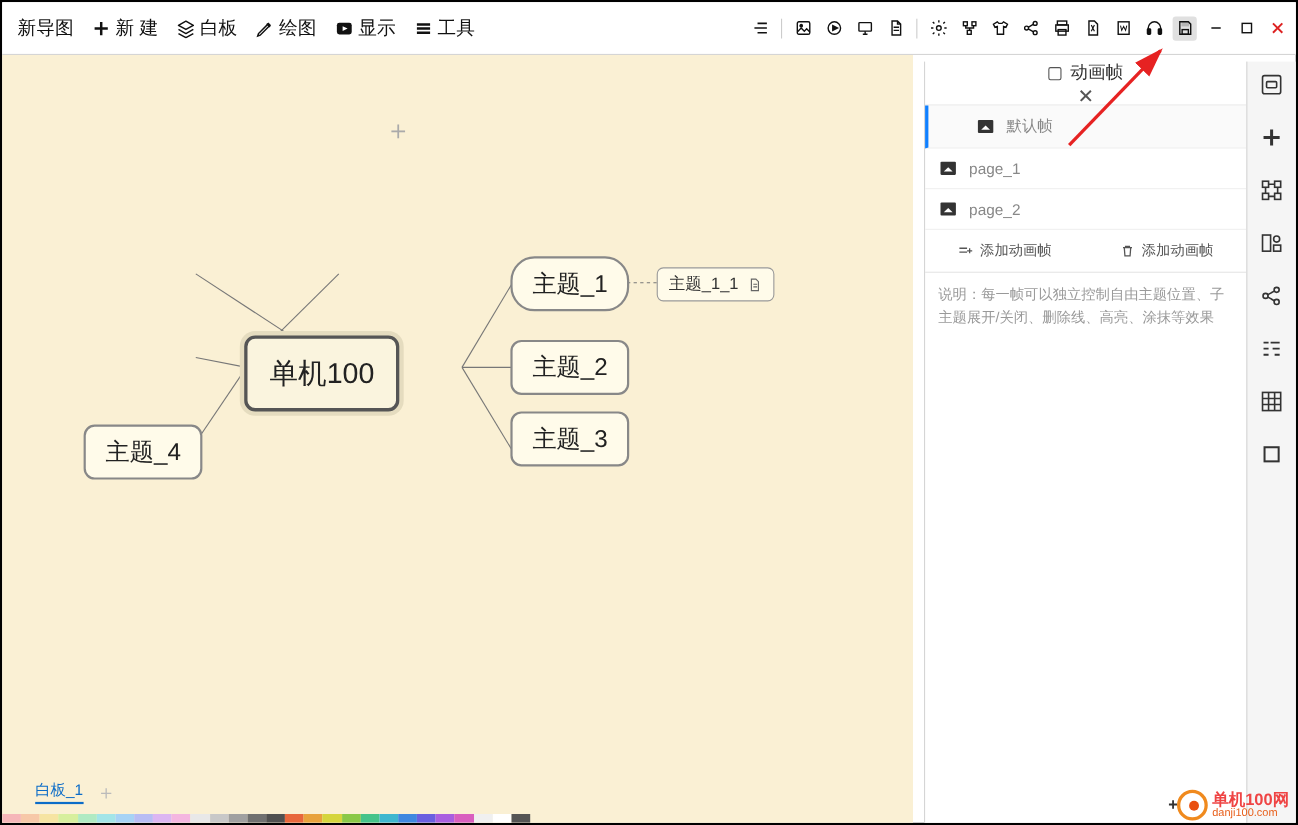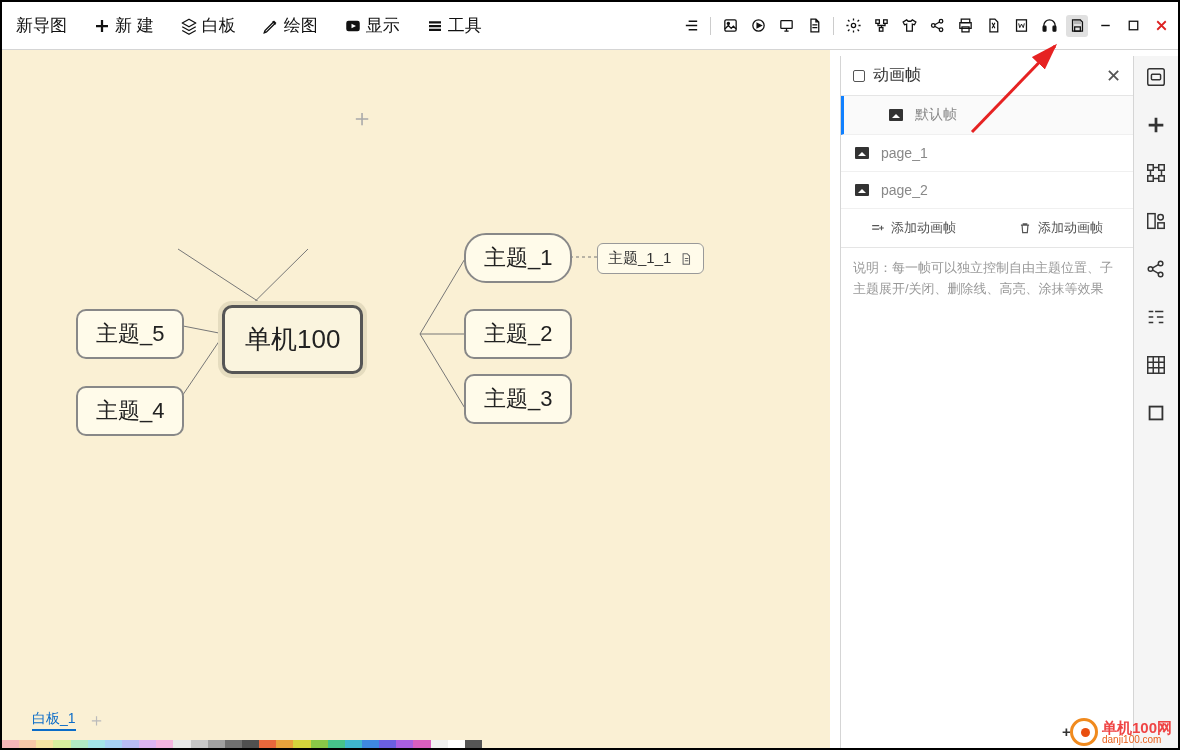--- a/index.html
+++ b/index.html
@@ -2,21 +2,21 @@
 <html><head>
 <meta charset="utf-8">
 <style>
 * { box-sizing: border-box; margin: 0; padding: 0; font-family: "Microsoft YaHei", sans-serif; }
 html, body { width: 1180px; height: 750px; overflow: hidden; background: #fff; }
 
 .app { position: relative; width: 1180px; height: 750px; border: 2px solid #000; }
 
 
 .toolbar { position: absolute; top: 0; left: 0; right: 0; height: 48px; background: #fff; border-bottom: 1px solid #d5d5d5; display: flex; align-items: center; justify-content: space-between; padding: 0 6px 0 14px; }
-.tb-left { display: flex; align-items: center; gap: 26px; }
+.tb-left { display: flex; align-items: center; gap: 16px; }
 .tb-item { display: flex; align-items: center; gap: 4px; font-size: 17px; color: #111; cursor: pointer; }
 .tb-item svg, .tb-item .ico { width: 18px; height: 18px; display: block; }
 .tb-right { display: flex; align-items: center; gap: 6px; }
 .tb-ico { width: 22px; height: 22px; display: flex; align-items: center; justify-content: center; cursor: pointer; color: #111; border-radius: 3px; }
 .tb-ico svg { width: 17px; height: 17px; }
 .tb-sep { width: 1px; height: 18px; background: #ccc; margin: 0 2px; }
 .tb-ico.highlight { background: #e0e0e0; }
 .tb-ico.close { color: #d22; }
 
 
@@ -41,21 +41,21 @@
 .bottom-tabs { position: absolute; left: 30px; bottom: 16px; display: flex; align-items: center; gap: 12px; font-size: 14px; }
 .btab { color: #0b6cc8; border-bottom: 2px solid #0b6cc8; padding-bottom: 1px; cursor: pointer; }
 .btab-add { color: #bbb; font-size: 18px; cursor: pointer; }
 
 
 .color-strip { position: absolute; left: 0; right: 348px; bottom: 0; height: 8px; display: flex; }
 .color-strip span { flex: 1; }
 
 
 .panel { position: absolute; top: 6px; right: 45px; width: 293px; bottom: 0; border-left: 1px solid #d5d5d5; background: #fff; display: flex; flex-direction: column; }
-.panel-head { height: 40px; display: flex; align-items: center; justify-content: space-between; padding: 0 12px; border-bottom: 1px solid #e5e5e5; }
+.panel-head { height: 40px; display: flex; align-items: center; justify-content: space-between; padding: 0 12px; border-bottom: 1px solid #e5e5e5; flex-direction: column; }
 .panel-title { display: flex; align-items: center; gap: 8px; font-size: 16px; color: #333; }
 .panel-title .sq { width: 12px; height: 12px; border: 1.5px solid #555; border-radius: 2px; }
 .panel-close { cursor: pointer; font-size: 18px; color: #555; }
 .frame-list { }
 .frame-item { display: flex; align-items: center; gap: 12px; padding: 10px 14px; border-bottom: 1px solid #f0f0f0; font-size: 14px; color: #888; cursor: pointer; }
 .frame-item.active { border-left: 3px solid #1080ff; background: #fafafa; padding-left: 45px; }
 .frame-item .thumb { width: 14px; height: 12px; background: #333; border-radius: 1px; position: relative; }
 .frame-item .thumb::after { content: ""; position: absolute; left: 3px; top: 5px; width: 0; height: 0; border-left: 4px solid transparent; border-right: 4px solid transparent; border-bottom: 4px solid #fff; }
 .frame-actions { display: flex; align-items: center; justify-content: space-around; padding: 10px 6px; border-bottom: 1px solid #e5e5e5; font-size: 13px; color: #555; gap: 14px; }
 .frame-actions .act { display: flex; align-items: center; gap: 6px; cursor: pointer; }
@@ -241,23 +241,20 @@
         <line x1="418" y1="284" x2="464" y2="284"></line>
         <line x1="418" y1="284" x2="464" y2="360"></line>
         <line x1="306" y1="284" x2="176" y2="199"></line>
         <line class="dash" x1="568" y1="207" x2="595" y2="207"></line>
       </svg>
 
       <div class="node center-node" style="left:220px; top:255px;">
           <span>单机100</span>
         </div>
 
-      <div class="node" style="left:74px; top:259px;">
-          <span>主题_5</span>
-        </div>
       <div class="node" style="left:74px; top:336px;">
           <span>主题_4</span>
         </div>
 
       <div class="node" style="left:462px; top:183px;border-radius:22px;">
           <span>主题_1</span>
         </div>
       <div class="node" style="left:462px; top:259px;">
           <span>主题_2</span>
         </div>

